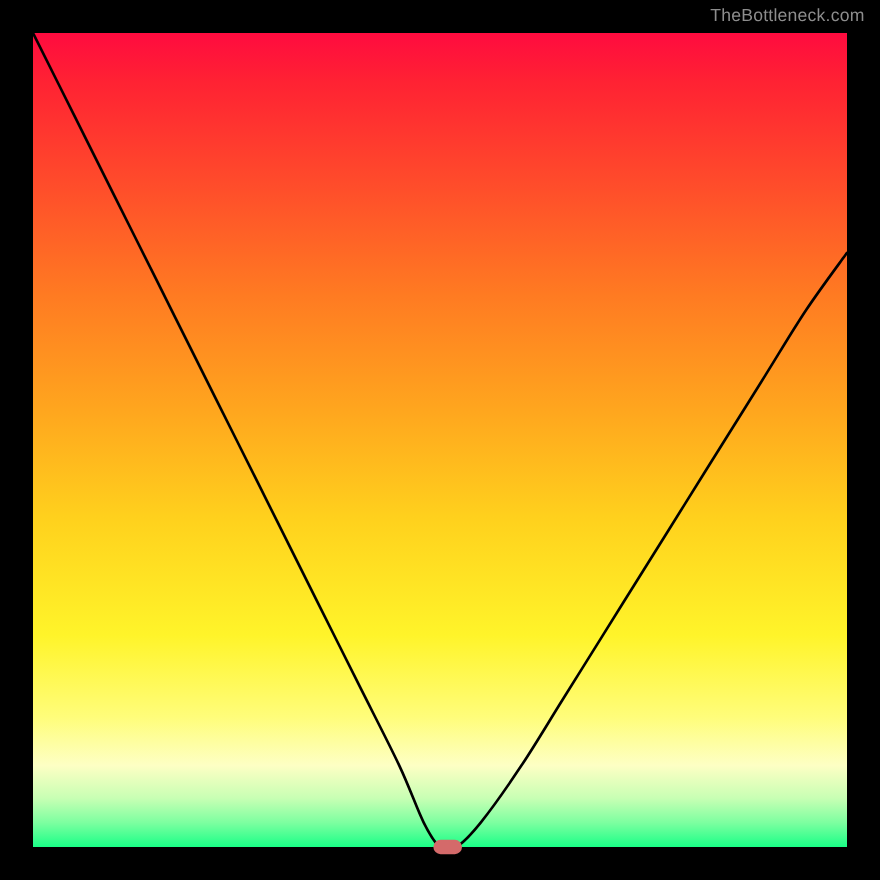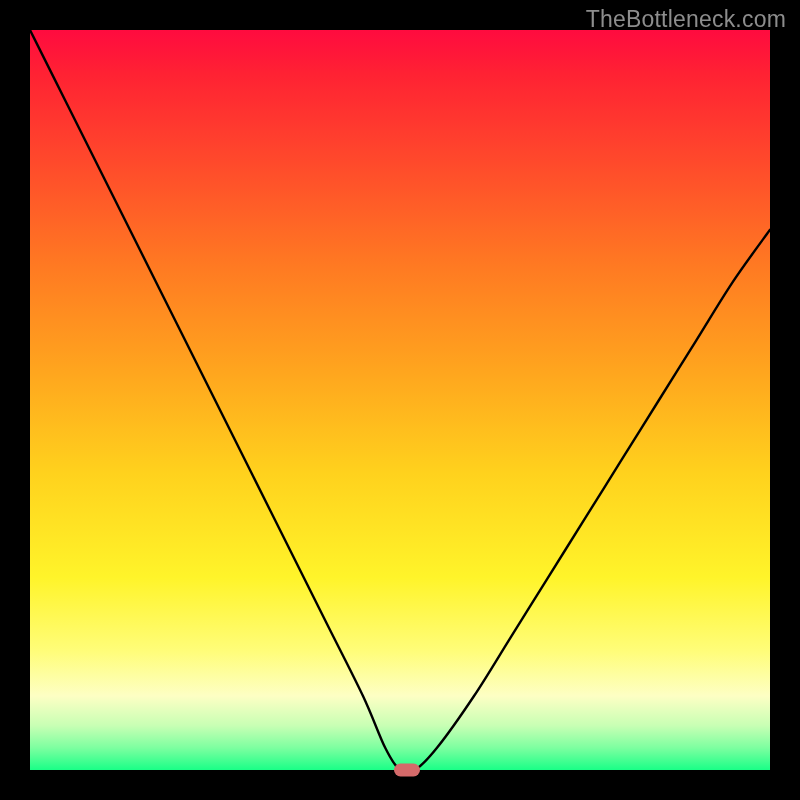--- a/index.html
+++ b/index.html
@@ -35,21 +35,21 @@
       #fdffc4 90%,
       #c8ffb4 94%,
       #7dffa0 97%,
       #1aff87 100%);
   }
   .watermark {
     position: absolute;
     top: 6px;
     right: 14px;
     color: #8d8d8d;
-    font-size: 23px;
+    font-size: 16px;
     font-weight: 500;
     letter-spacing: 0.2px;
     user-select: none;
   }
   svg.curve {
     position: absolute;
     left: 0; top: 0;
     width: 740px; height: 740px;
   }
   .marker {

